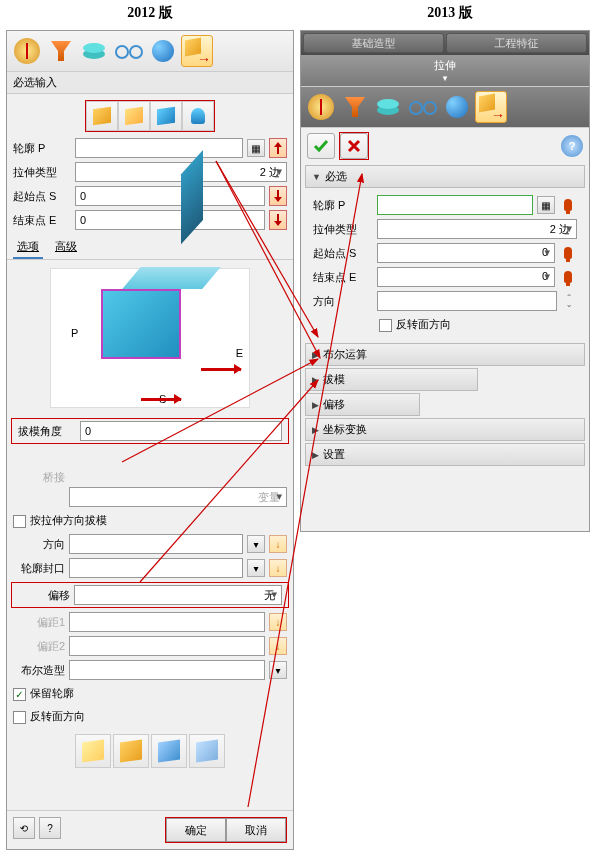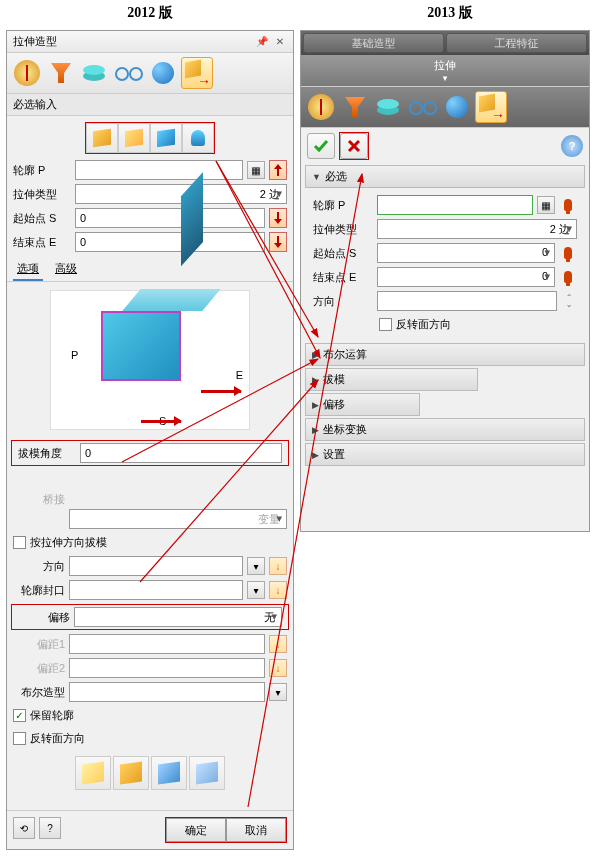--- a/index.html
+++ b/index.html
@@ -221,21 +221,21 @@
     }
     .footer-left-icons { display: flex; gap: 4px; margin-right: auto; }
     .btn-std {
       width: 60px; height: 24px;
       border: 1px solid #999;
       background: linear-gradient(#f8f8f8, #e0e0e0);
       font-size: 11px;
     }
     .redbox-btns { border: 1.5px solid #c00; display: inline-flex; }
     
-    .checkbox-row { display: flex; align-items: center; padding: 4px 6px; gap: 4px; font-size: 11px; }
+    .checkbox-row { display: flex; align-items: flex-end; padding: 4px 6px; gap: 4px; font-size: 11px; }
     .cb { width: 13px; height: 13px; border: 1px solid #888; background: #fff; display: inline-flex; align-items: center; justify-content: center; font-size: 10px; color: #060; }
     
     .redbox-row { border: 1.5px solid #c00; }
     
     
     .ribbon-dark {
       background: linear-gradient(#6a6a6a, #4a4a4a);
       padding: 2px;
       display: flex;
       gap: 2px;
@@ -338,27 +338,20 @@
 <body>
 
 <div class="headers">
   <div>2012 版</div>
   <div>2013 版</div>
 </div>
 
 <div class="container">
 
   <div class="panel panel-left">
-    <div class="title-bar">
-      <span>拉伸造型</span>
-      <span>
-        <span class="pin-icon">📌</span>
-        <span class="close-x">✕</span>
-      </span>
-    </div>
     <div class="toolbar-top">
       <div class="tool-icon-lg">
           <div class="compass"></div>
         </div>
       <div class="tool-icon-lg">
           <div class="funnel"></div>
         </div>
       <div class="tool-icon-lg">
           <div class="layers"></div>
         </div>

